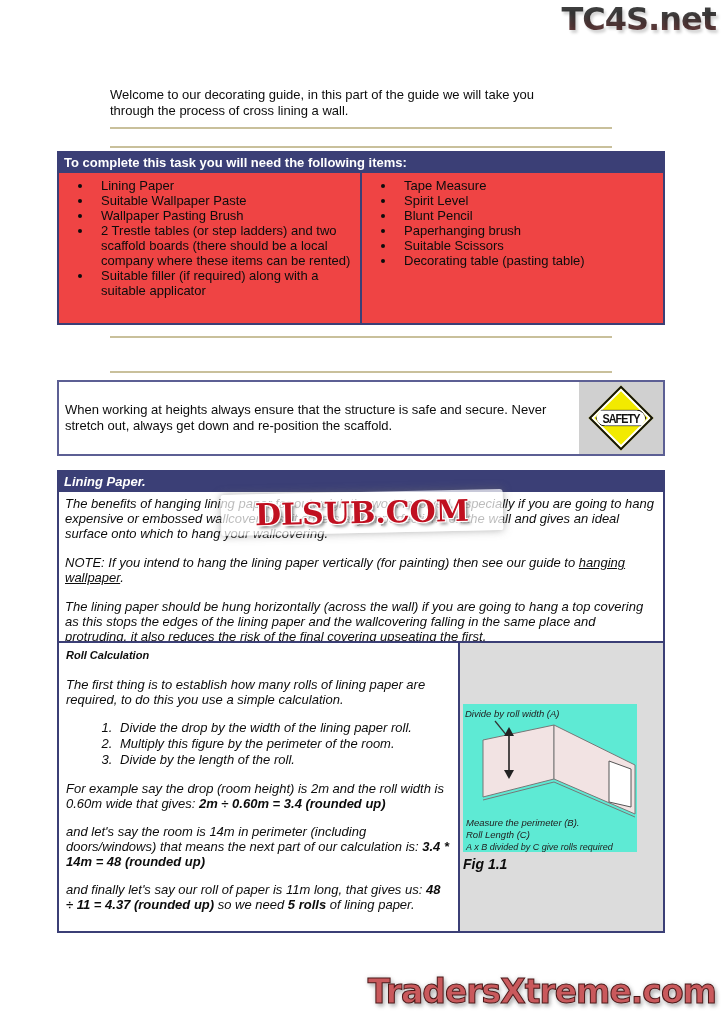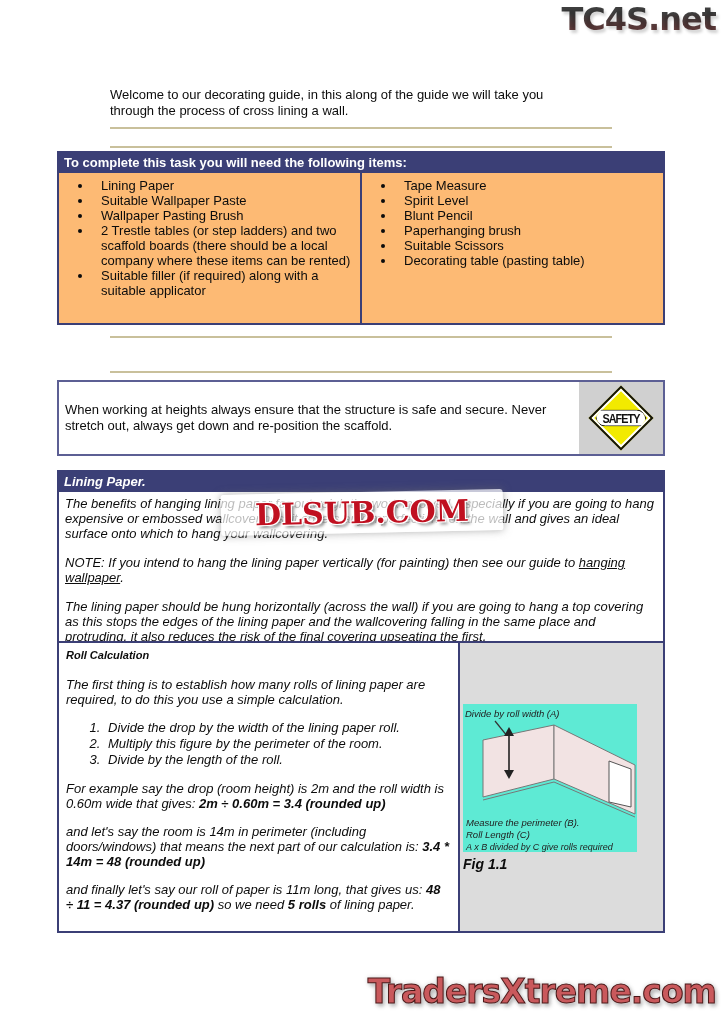--- a/index.html
+++ b/index.html
@@ -22,21 +22,21 @@
     -webkit-background-clip:text;background-clip:text;color:transparent;
     text-shadow:2px 3px 3px rgba(0,0,0,0.18);
   }
   .intro{position:absolute;left:110px;top:87px;width:470px;line-height:16px;}
   .divider{position:absolute;left:110px;width:502px;height:2px;background:var(--divider-line);}
   #div1{top:127px;} #div2{top:146px;} #div3{top:336px;} #div4{top:371px;}
 
   
   .items-table{position:absolute;left:57px;top:151px;width:608px;border:2px solid var(--table-border);}
   .bar{background:var(--header-bar);color:#fff;font-weight:bold;padding:2px 5px 3px;}
-  .items-body{display:flex;background:#fdba74;}
+  .items-body{display:flex;background:#ef4444;}
   .items-cell{padding:5px 4px 8px;min-height:150px;}
   .items-cell.left{width:303px;border-right:2px solid var(--table-border);}
   .items-cell.right{flex:1;}
   .items-cell ul{list-style:disc;margin-left:30px;margin-right:4px;line-height:15px;}
   .items-cell li{padding-left:8px;margin-bottom:0px;}
 
   
   .safety-box{position:absolute;left:57px;top:380px;width:608px;height:76px;
     border:2px solid var(--safety-border);display:flex;background:#fff;}
   .safety-text{flex:1;display:flex;align-items:center;padding:4px 6px;line-height:16px;}
@@ -54,21 +54,21 @@
   .lining-table{position:absolute;left:57px;top:470px;width:608px;border:2px solid var(--table-border);background:#fff;font-style:italic;}
   .lining-body{padding:4px 6px 6px;line-height:15px;height:149px;overflow:hidden;}
   .lining-body p{margin-bottom:14px;}
   .lining-body p:last-child{margin-bottom:0;}
   .doc-link{text-decoration:underline;cursor:pointer;}
   .calc-row{display:flex;border-top:2px solid var(--table-border);height:290px;}
   .calc-cell{width:401px;border-right:2px solid var(--table-border);padding:5px 7px;line-height:15px;}
   .calc-cell h3{font-size:11px;margin-bottom:14px;}
   .calc-cell p{margin-bottom:13px;}
   .calc-cell ol{margin:0 0 13px 38px;line-height:16px;}
-  .calc-cell ol li{padding-left:4px;}
+  .calc-cell ol li{padding-left:4px;margin-left:12px;}
   .calc-cell p:last-child{margin-bottom:0;}
   b{font-weight:bold;}
   .fig-cell{flex:1;background:var(--fig-cell-bg);position:relative;}
   .fig-panel{position:absolute;left:3px;top:61px;width:174px;height:148px;background:#5eead4;}
   .fig-label{position:absolute;left:3px;top:213px;width:174px;text-align:left;font-weight:bold;font-size:14px;}
 
   
   .watermark{position:absolute;left:221px;top:492px;width:282px;height:41px;
     background:rgba(255,255,255,0.72);border-radius:3px;
     box-shadow:0 0 9px rgba(110,110,110,0.55);
@@ -83,21 +83,21 @@
     color:var(--footer-logo-red);
     -webkit-text-stroke:1px #4a1717;
     text-shadow:0 0 5px #c9c9c9,2px 3px 4px #a8a8a8;}
   svg text{font-family:"Liberation Sans",sans-serif;}
 </style>
 </head>
 <body>
 
 <div class="logo-top">TC4S.net</div>
 
-<p class="intro">Welcome to our decorating guide, in this along of the guide we will take you through the process of cross lining a wall.</p>
+<p class="intro">Welcome to our decorating guide, in this part of the guide we will take you through the process of cross lining a wall.</p>
 
 <div class="divider" id="div1"></div>
 <div class="divider" id="div2"></div>
 
 <div class="items-table">
   <div class="bar">To complete this task you will need the following items:</div>
   <div class="items-body">
     <div class="items-cell left">
       <ul>
         <li>Lining Paper</li>

